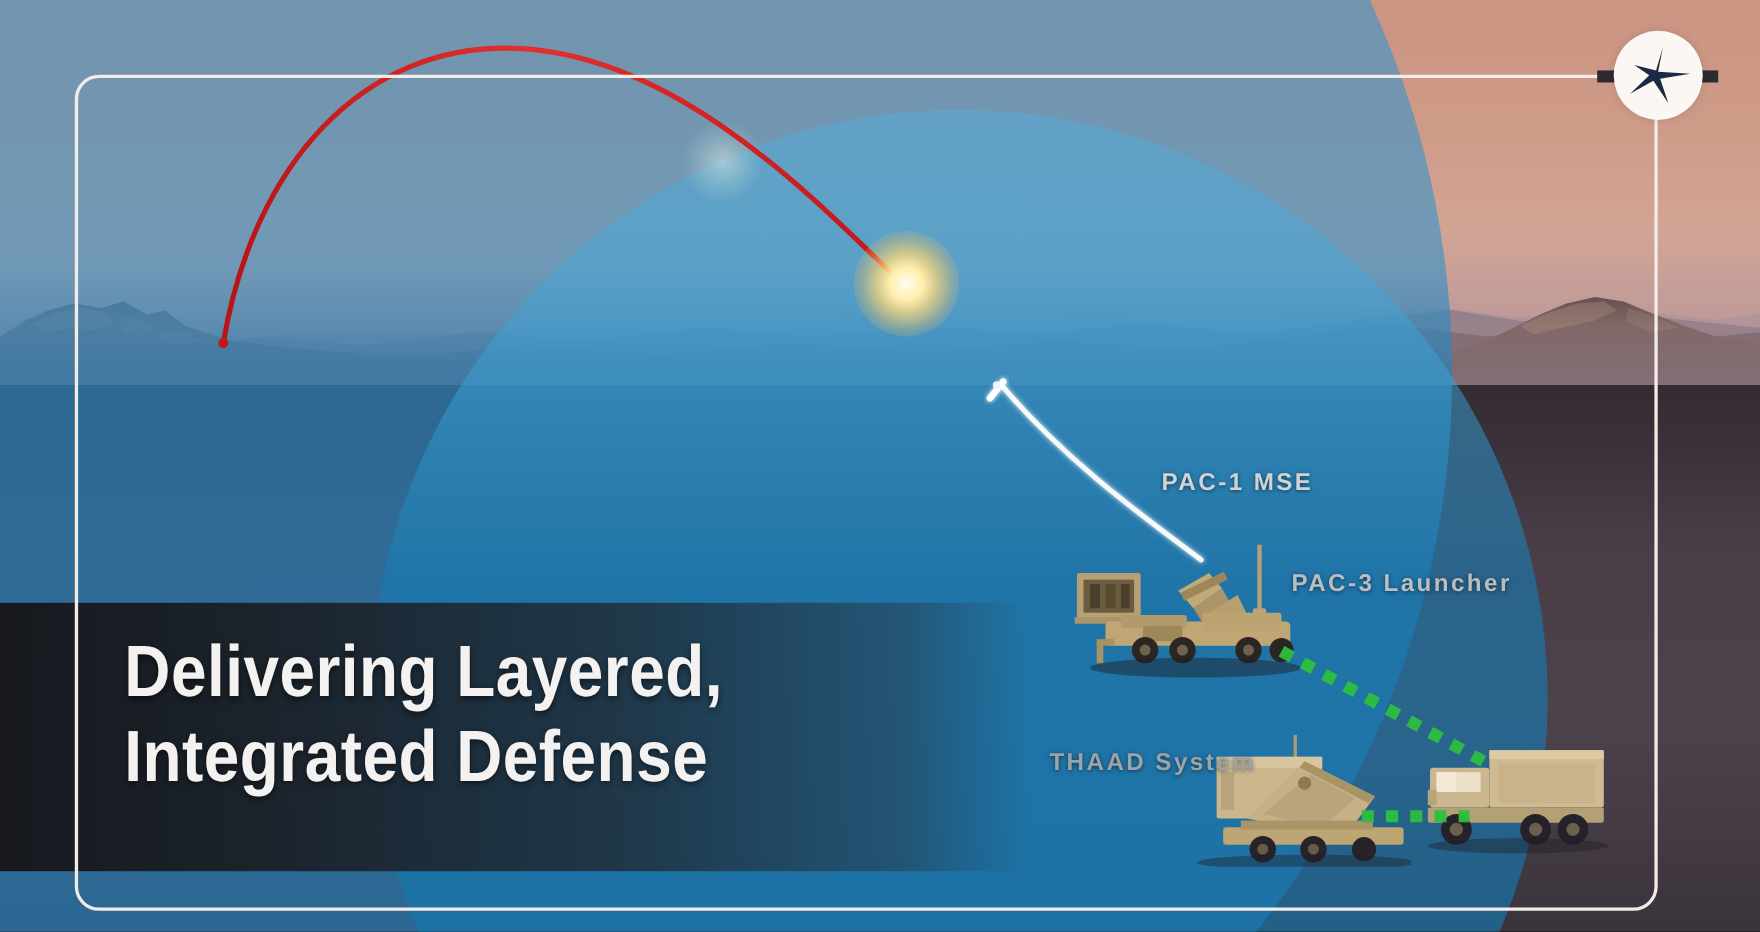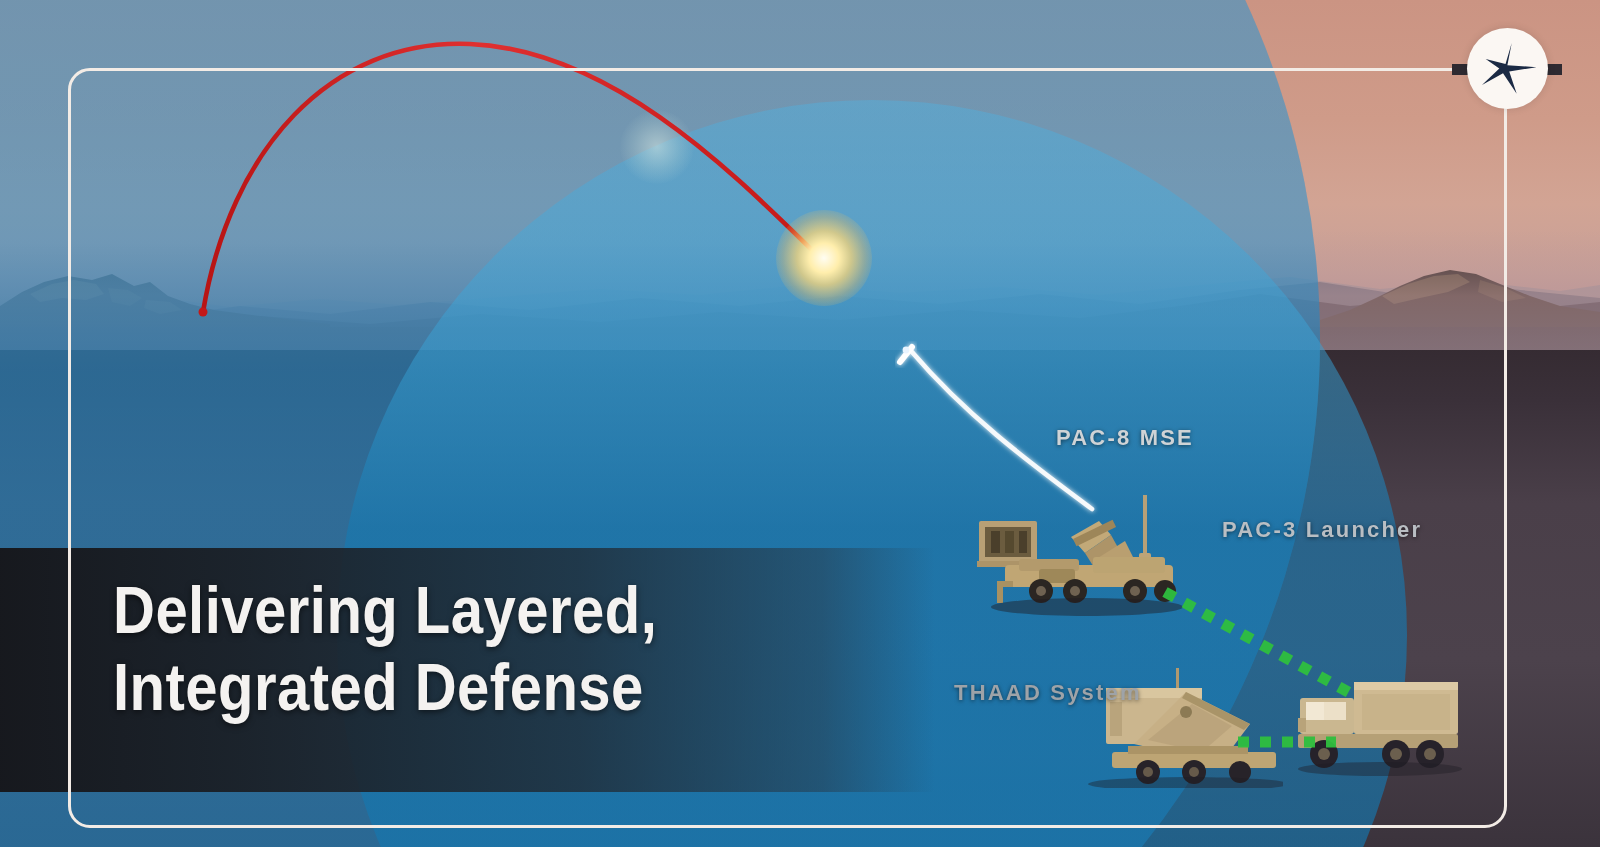--- a/index.html
+++ b/index.html
@@ -121,21 +121,21 @@
     position:absolute;
     color:#cfd3d6;
     font-family:"Liberation Sans","DejaVu Sans",sans-serif;
     font-size:22px;
     font-weight:700;
     letter-spacing:2.2px;
     text-shadow:0 1px 4px rgba(0,0,0,.55);
     white-space:nowrap;
   }
   .callout.pac3mse{left:1056px;top:425px;}
-  .callout.pac3launcher{left:1174px;top:517px;color:#b9bec3;margin-left:48px;}
+  .callout.pac3launcher{left:1174px;top:517px;color:#b9bec3;}
   .callout.thaad{left:906px;top:680px;color:#9ea3a8;margin-left:48px;}
 
   
   .asset{position:absolute;}
   .asset svg{display:block;}
 </style>
 </head>
 <body>
 
 <div id="stage">
@@ -317,21 +317,21 @@
 
     <line x1="1238" y1="742" x2="1336" y2="742" stroke="#2fbf3f" stroke-width="11" stroke-dasharray="11 11" stroke-linecap="butt" opacity="0.95"></line>
   </svg>
 
   <div class="flash"></div>
 
   <div class="banner"></div>
   <div class="title">Delivering Layered,
 Integrated Defense</div>
 
-  <div class="callout pac3mse">PAC-8 MSE</div>
+  <div class="callout pac3mse">PAC-1 MSE</div>
   <div class="callout pac3launcher">PAC-3 Launcher</div>
   <div class="callout thaad">THAAD System</div>
 
   <div class="frame"></div>
   <div class="frame-notch"></div>
 
   <div class="logo-badge">
     <svg viewBox="0 0 100 100" aria-hidden="true">
       <path d="M56 8 L49 44 L96 47 L52 54 L64 90 L42 57 L8 76 L36 49 L14 34 L46 42 Z" fill="#1b2a44"></path>
     </svg>

